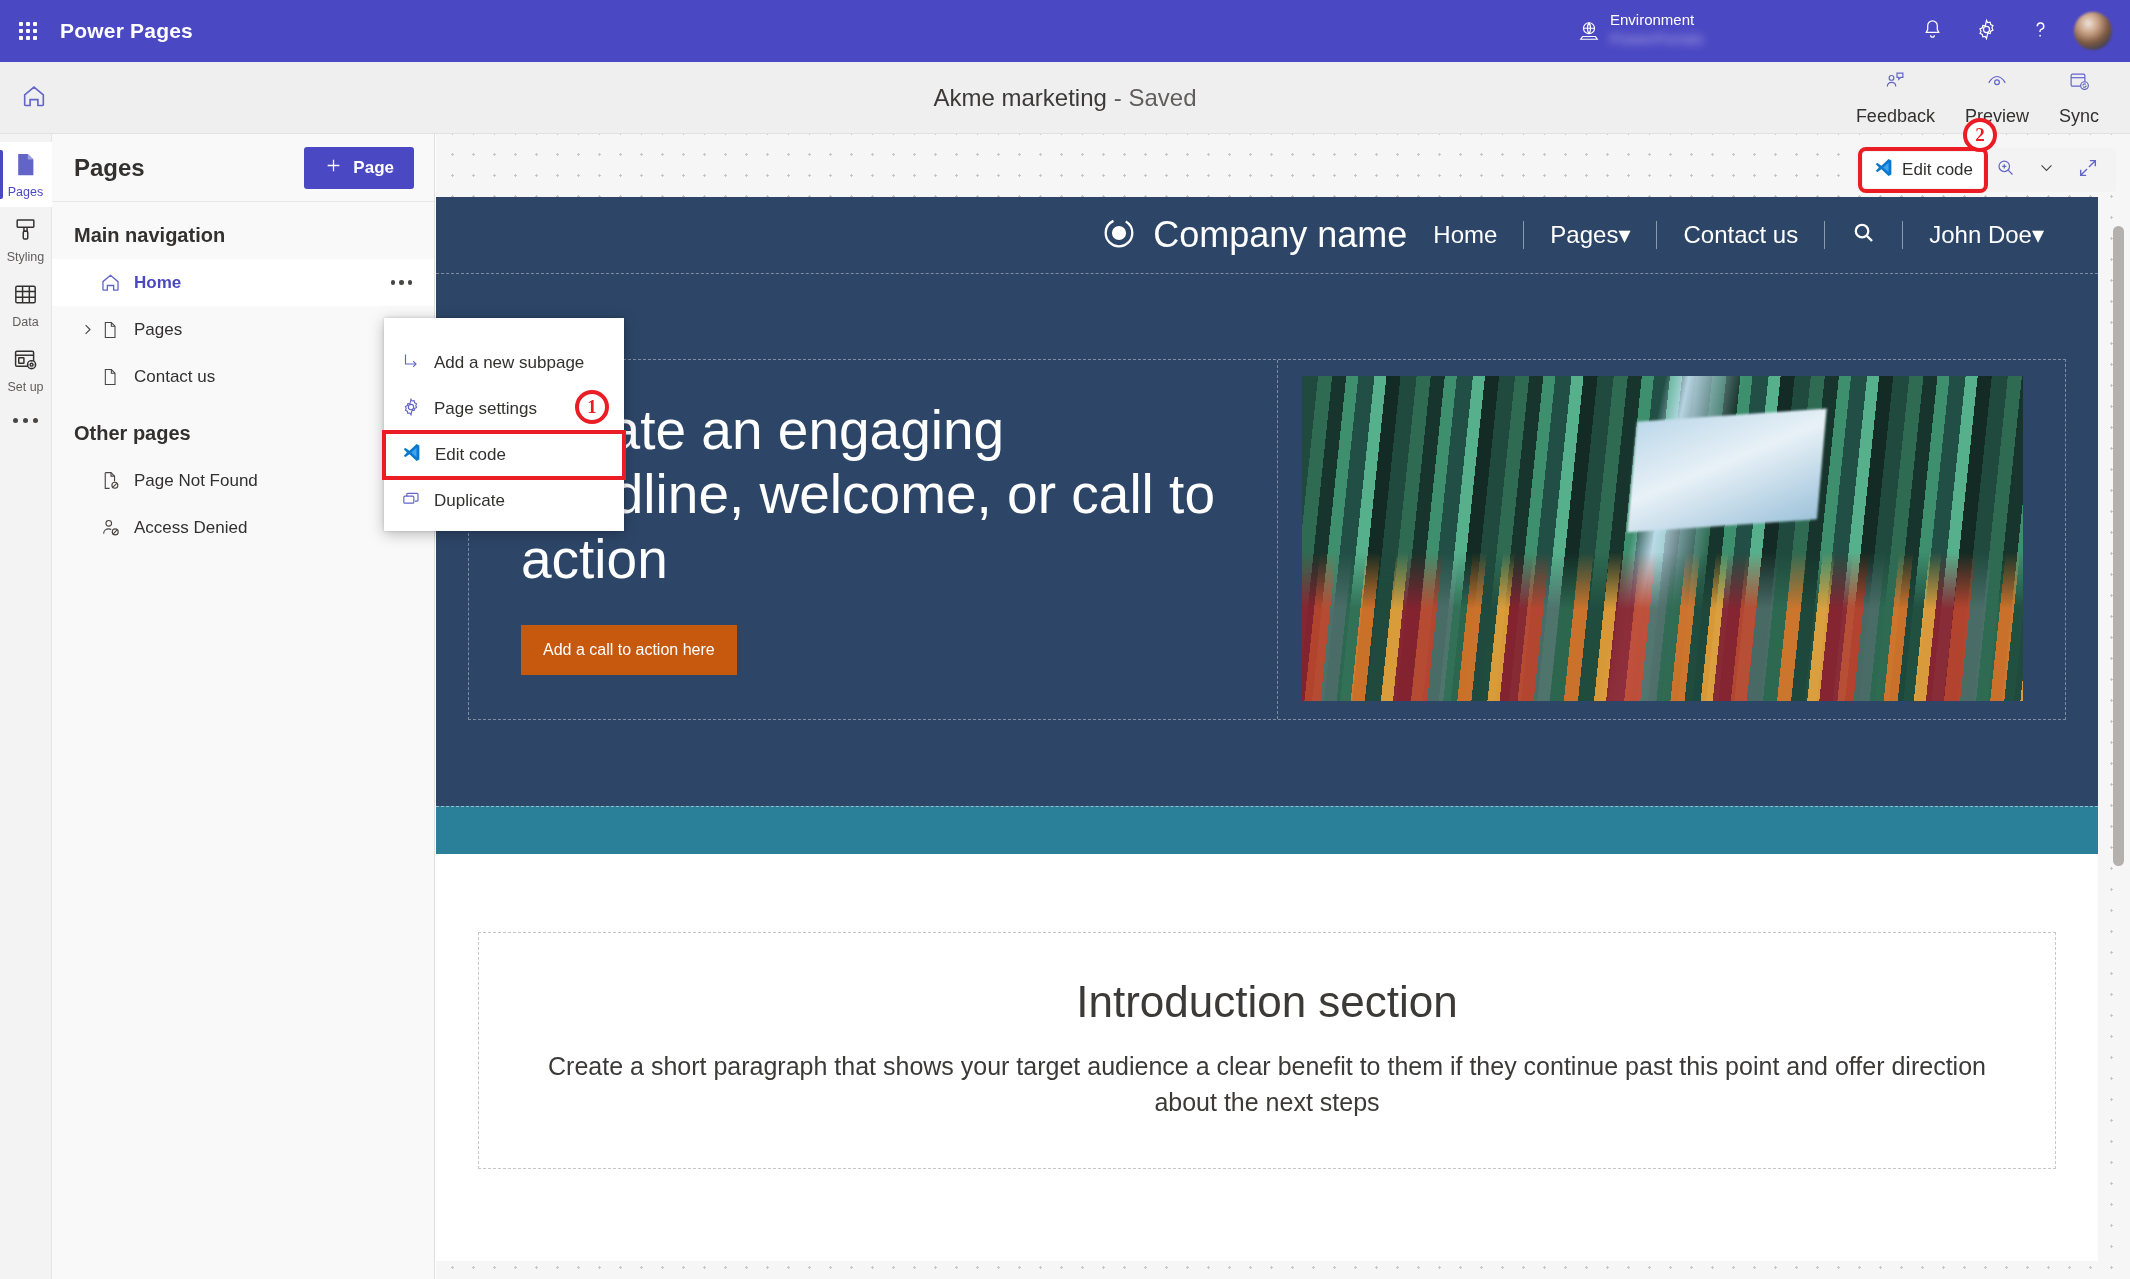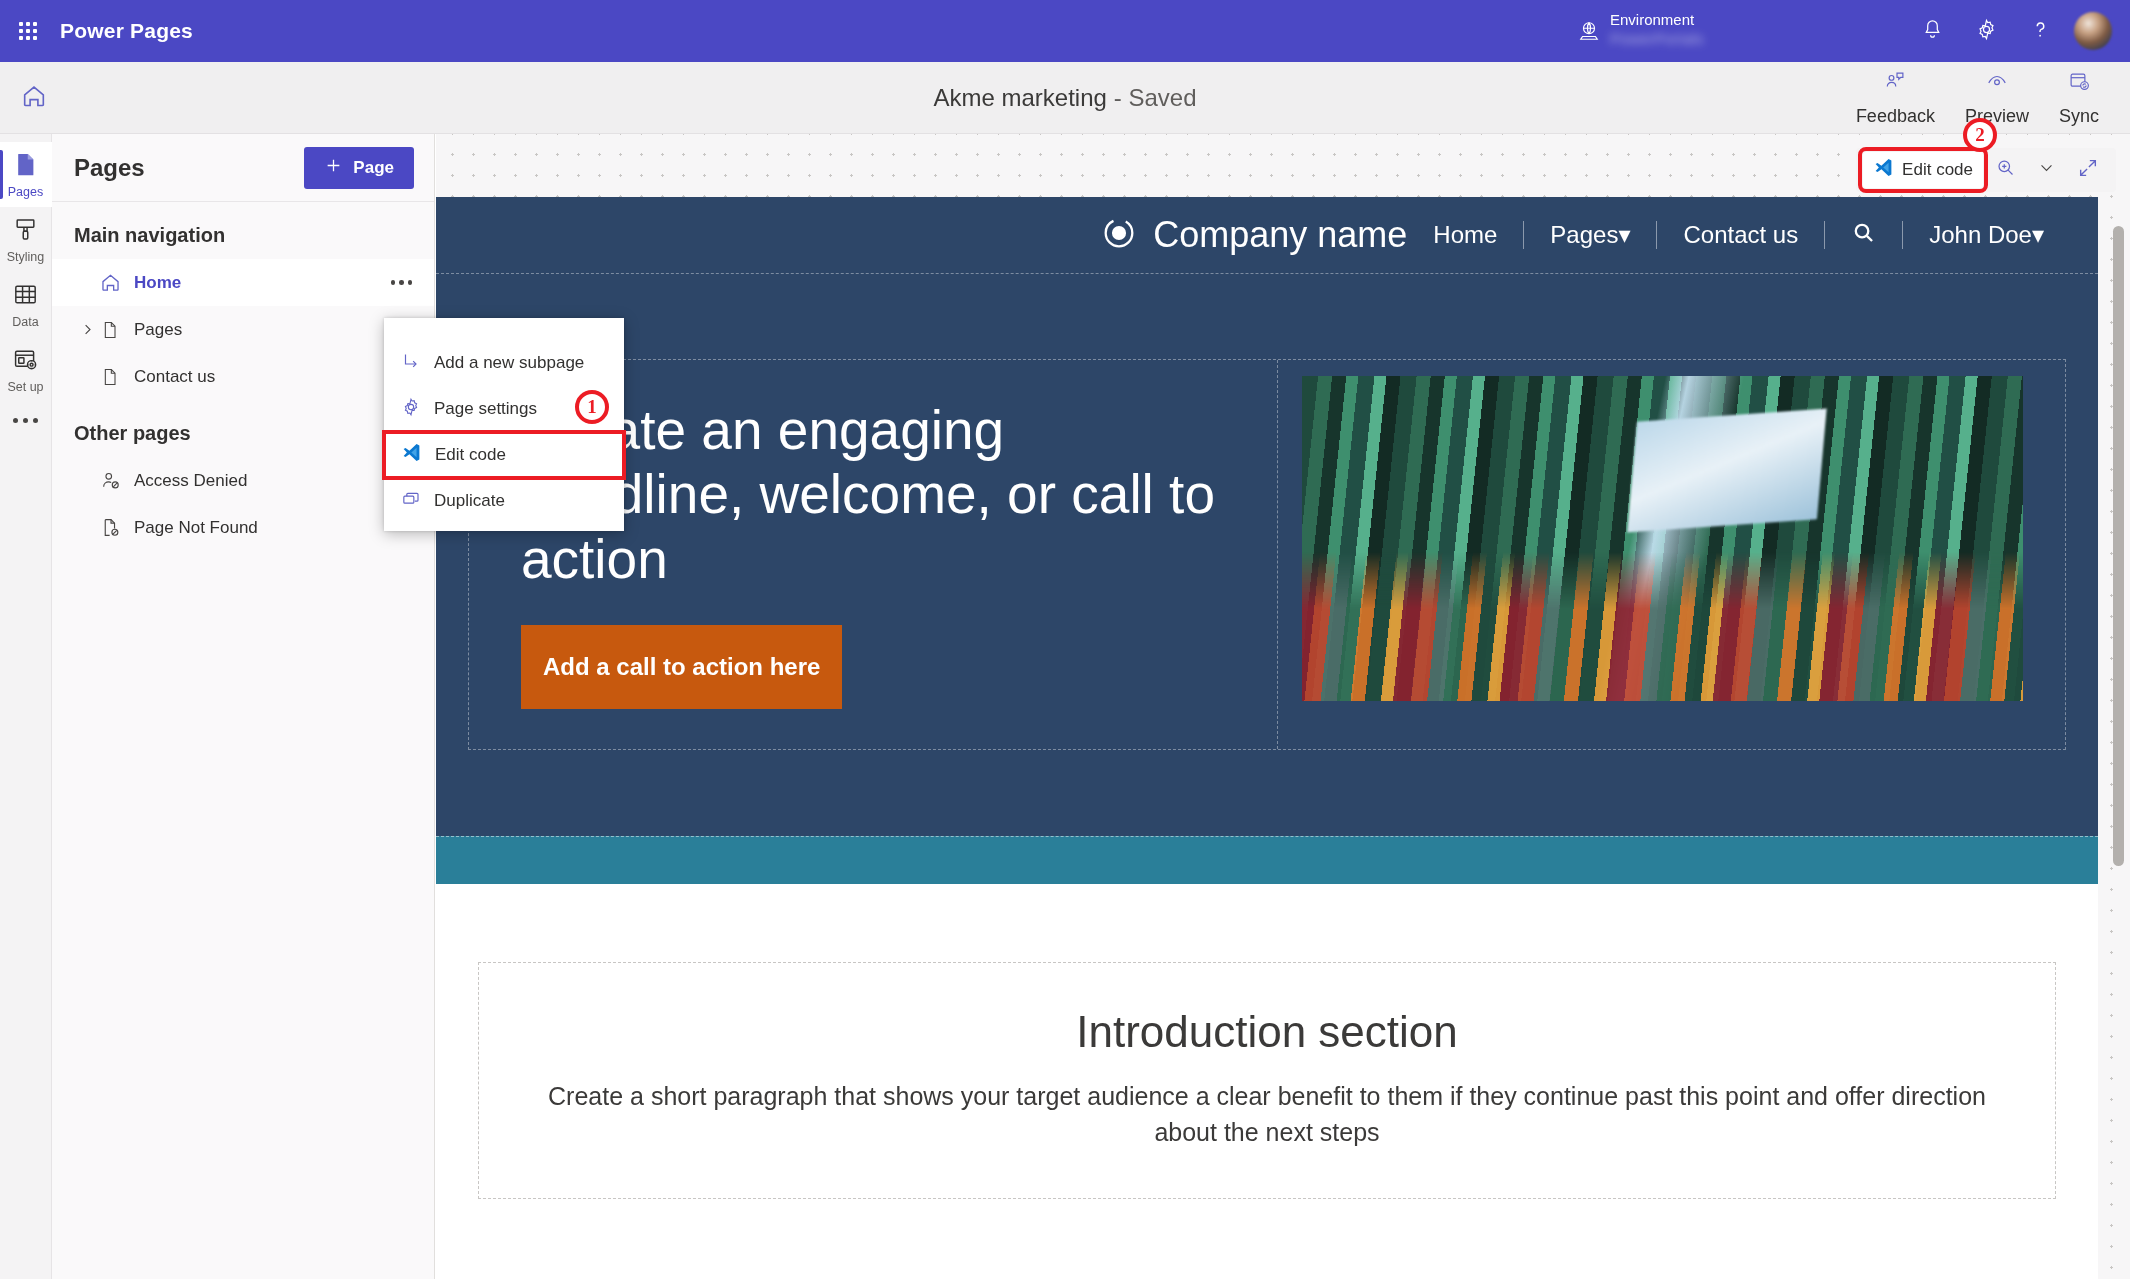--- a/index.html
+++ b/index.html
@@ -217,22 +217,22 @@
     flex: 1; padding: 38px 34px 40px 20px;
     border-right: 1px dashed rgba(255,255,255,.38);
   }
   .hero-col-right { flex: 1; padding: 16px 10px 18px 24px; }
   .hero-h1 {
     font-size: 55px; line-height: 1.17; color: #ffffff;
     font-weight: normal; margin-bottom: 34px;
   }
   .cta {
     background: #c7590e; color: #ffffff; border: none;
-    font-family: inherit; font-size: 24px; font-weight: bold;
-    padding: 28px 22px; cursor: pointer;
+    font-family: inherit; font-size: 16px; font-weight: normal;
+    padding: 16px 22px; cursor: pointer;
   }
   .hero-img {
     width: 100%; height: 325px;
     background:
       linear-gradient(102deg, rgba(255,255,255,0) 46%, rgba(190,220,235,.95) 49%, rgba(255,255,255,0) 56%),
       repeating-linear-gradient(96deg,
         #1f4a3d 0px, #1f4a3d 16px,
         #2f6b53 16px, #2f6b53 30px,
         #17352c 30px, #17352c 44px,
         #3e8f6e 44px, #3e8f6e 56px,
@@ -516,41 +516,41 @@
     </span>
     <span class="tree-lbl">Contact us</span>
   </div>
 
   <div class="section-head">Other pages</div>
 
   <div class="tree-row">
     <span class="tree-chev"></span>
     <span class="tree-ico">
       <svg width="21" height="21" viewBox="0 0 24 24" fill="none" stroke="#484644" stroke-width="1.3">
-        <circle cx="10" cy="7.2" r="3.2"></circle>
-          <path d="M4.2 19c0-3.3 2.6-5.4 5.8-5.4 1 0 2 .2 2.8.6"></path>
-        <circle cx="17.4" cy="17" r="3.4"></circle>
-          <path d="M15.2 19.2l4.4-4.4"></path>
-      </svg>
-    </span>
-    <span class="tree-lbl">Access Denied</span>
-  </div>
-
-  <div class="tree-row">
-    <span class="tree-chev"></span>
-    <span class="tree-ico">
-      <svg width="21" height="21" viewBox="0 0 24 24" fill="none" stroke="#484644" stroke-width="1.3">
         <path d="M6 3h6.6l4 4V13"></path>
           <path d="M6 3v18h5"></path>
           <path d="M12.6 3v4h4"></path>
         <circle cx="17" cy="17.4" r="3.4"></circle>
           <path d="M14.8 19.6l4.4-4.4"></path>
       </svg>
     </span>
     <span class="tree-lbl">Page Not Found</span>
+  </div>
+
+  <div class="tree-row">
+    <span class="tree-chev"></span>
+    <span class="tree-ico">
+      <svg width="21" height="21" viewBox="0 0 24 24" fill="none" stroke="#484644" stroke-width="1.3">
+        <circle cx="10" cy="7.2" r="3.2"></circle>
+          <path d="M4.2 19c0-3.3 2.6-5.4 5.8-5.4 1 0 2 .2 2.8.6"></path>
+        <circle cx="17.4" cy="17" r="3.4"></circle>
+          <path d="M15.2 19.2l4.4-4.4"></path>
+      </svg>
+    </span>
+    <span class="tree-lbl">Access Denied</span>
   </div>
 </div>
 
 <div class="canvas">
 
   <div class="canvas-toolbar">
     <div class="tb-btn tb-editcode">
       <span>
         <svg width="21" height="21" viewBox="0 0 24 24">
           <path d="M17.8 2.4L9.6 10.1 5.2 6.9 3 8l3.7 4L3 16l2.2 1.1 4.4-3.2 8.2 7.7 3.2-1.5V3.9z" fill="#0b78d0"></path>

